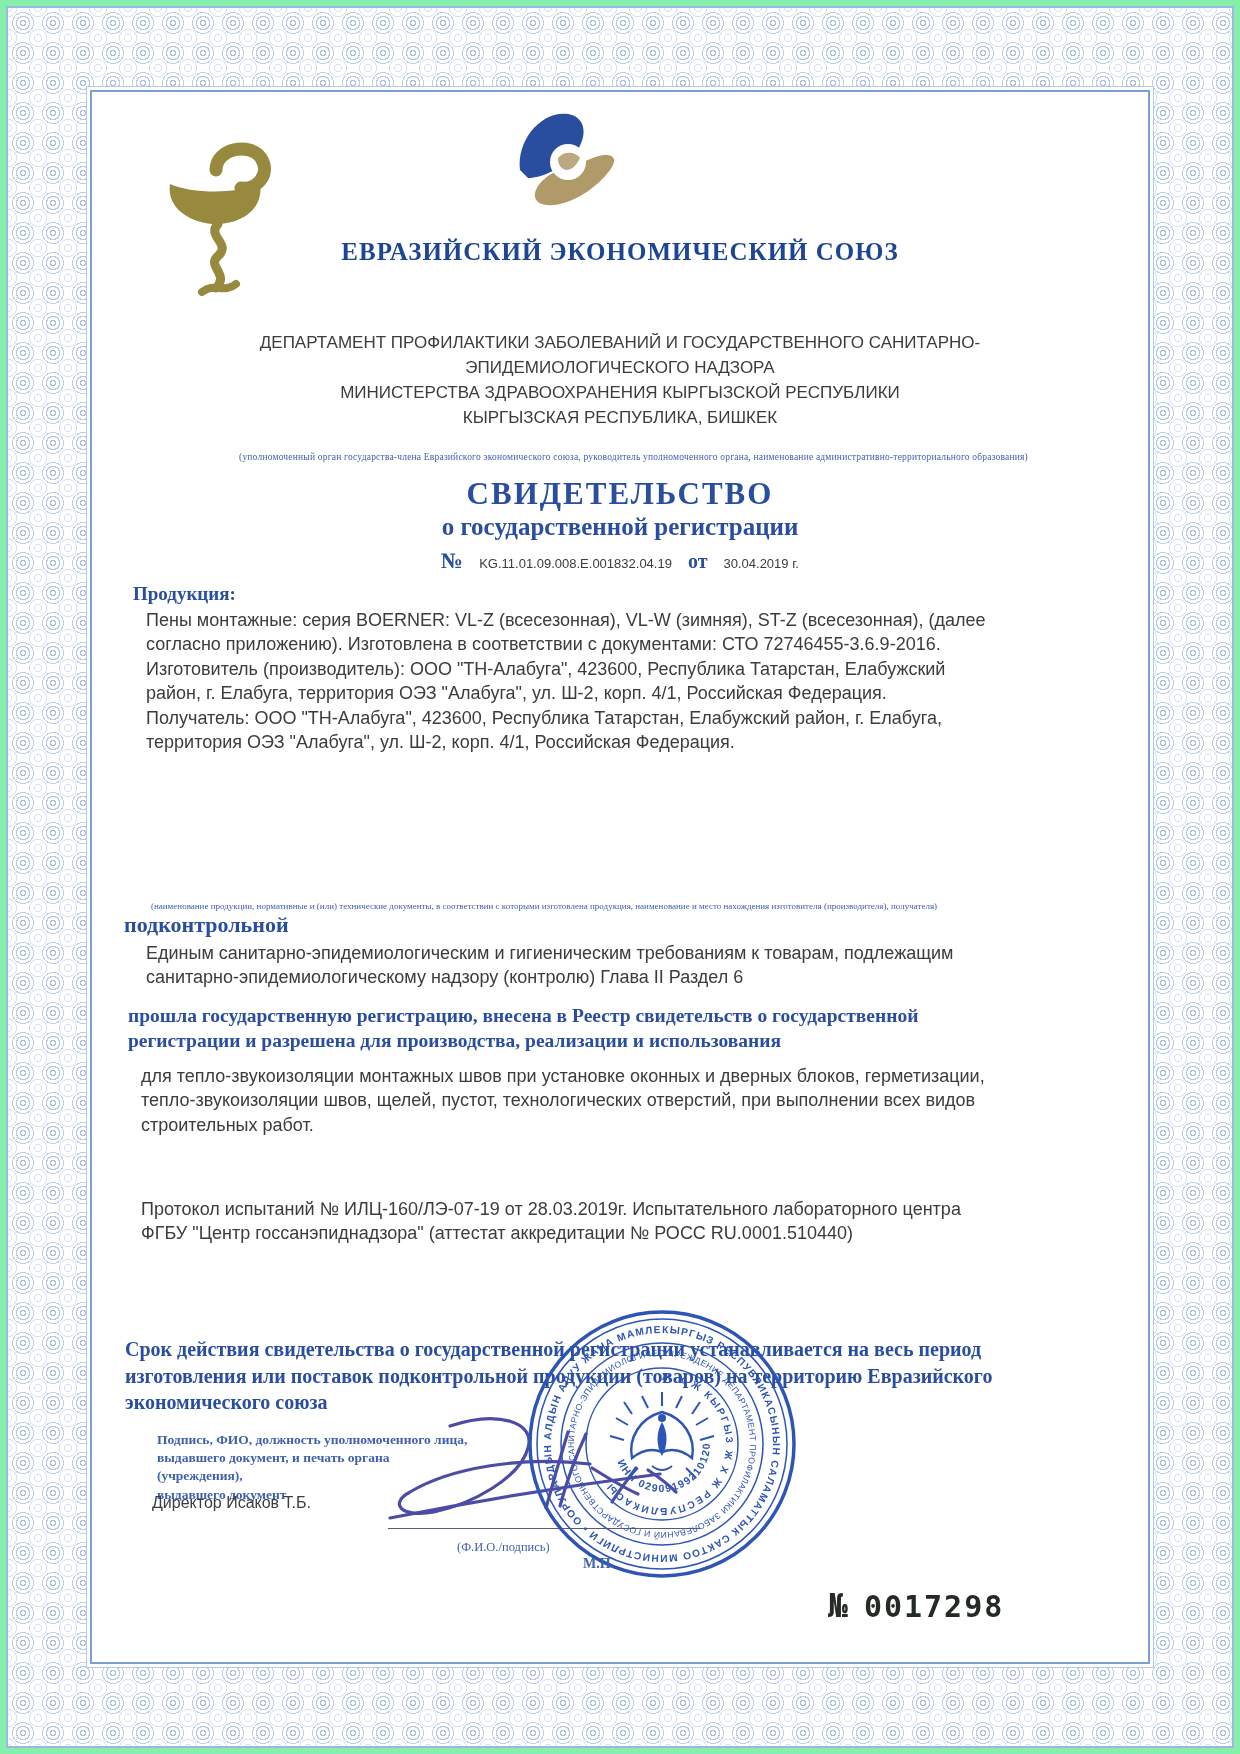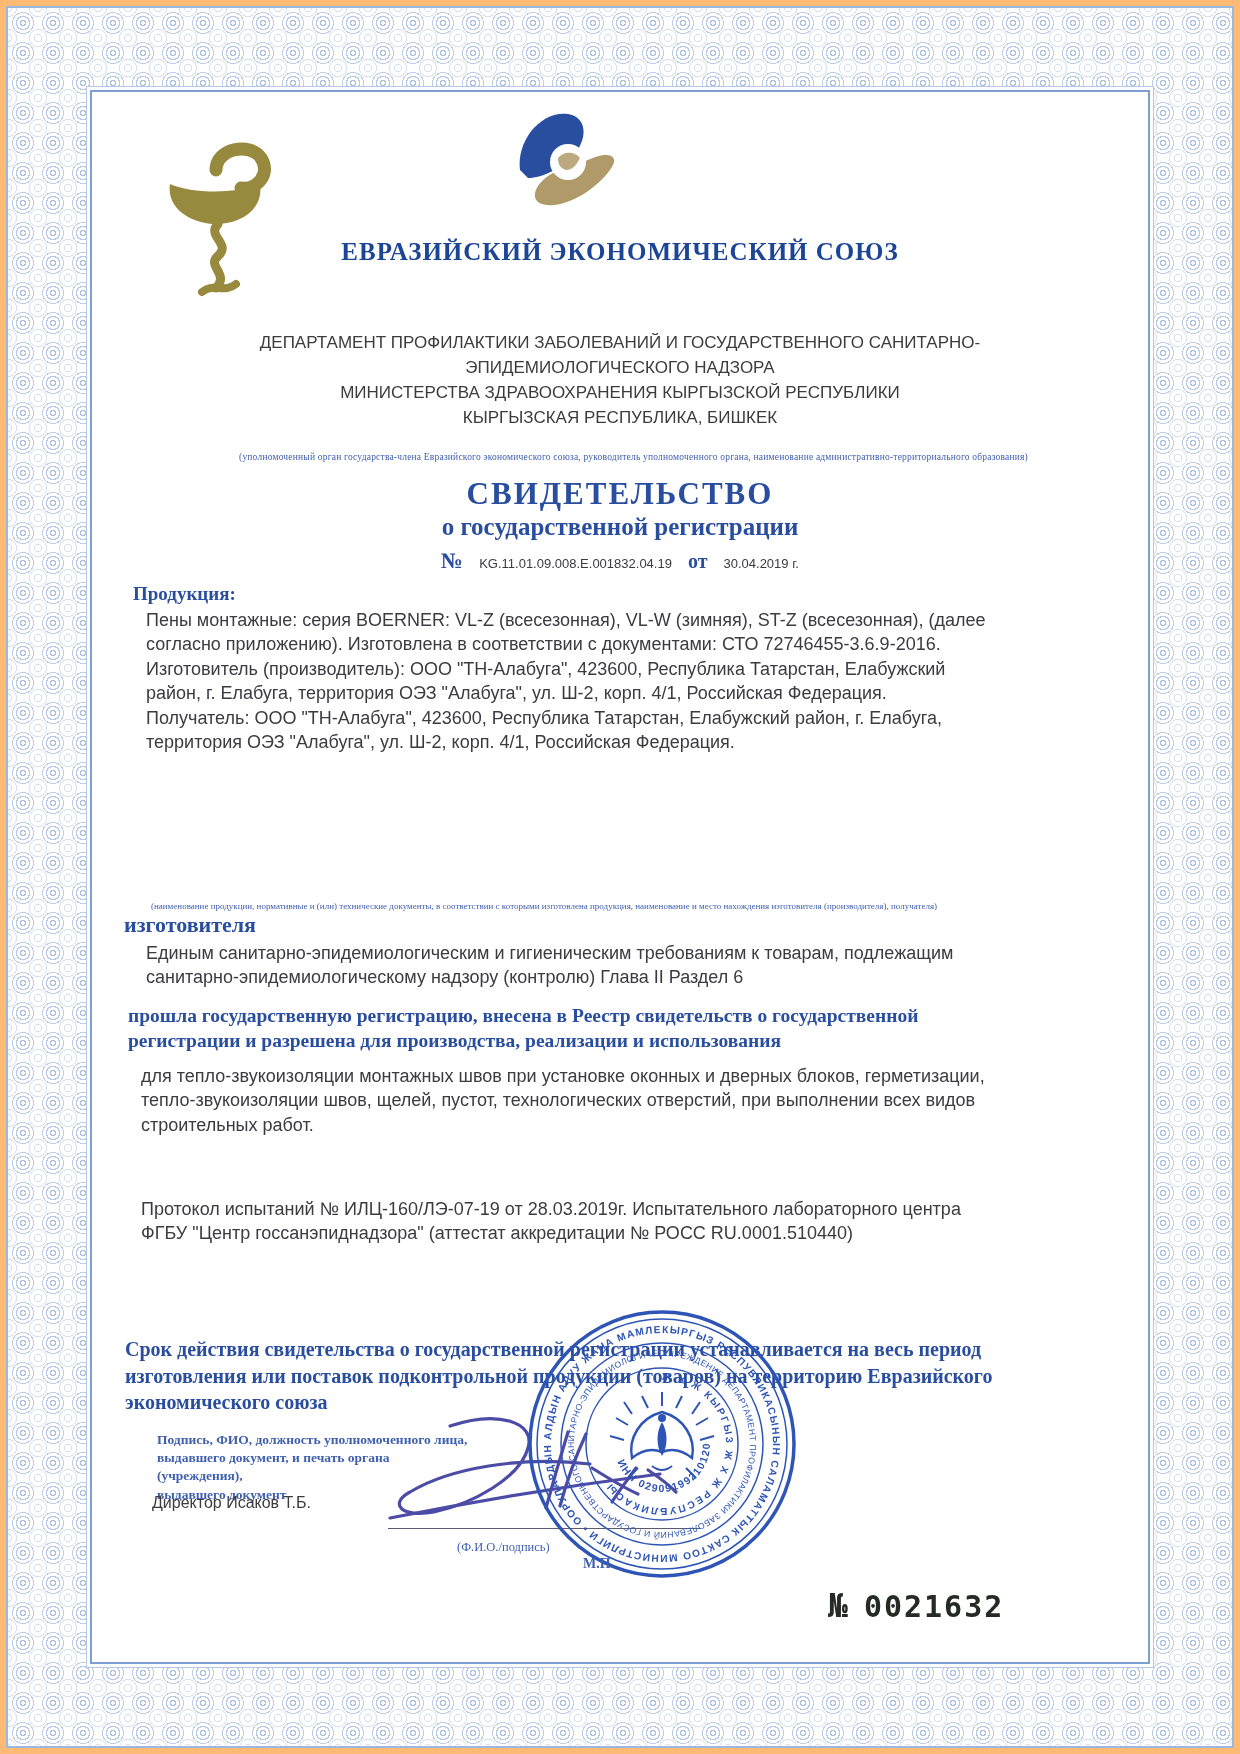--- a/index.html
+++ b/index.html
@@ -1,19 +1,19 @@
 <!DOCTYPE html>
 <html><head>
 <meta charset="utf-8">
 <style>
   * { margin:0; padding:0; box-sizing:border-box; }
   body { background:#e8e8e8; font-family:"Liberation Sans", sans-serif; }
   .page {
     position:relative; width:1240px; height:1754px; margin:0 auto;
-    background:#fdba74; overflow:hidden;
+    background:#86efac; overflow:hidden;
   }
   
   .frame {
     position:absolute; inset:6px;
     background-color:#fff;
     background-image:
       radial-gradient(circle, rgba(125,158,210,0) 0 2px, rgba(125,158,210,.65) 2px 3.2px, rgba(125,158,210,0) 3.2px 6px, rgba(125,158,210,.55) 6px 7.2px, rgba(125,158,210,0) 7.2px 10px, rgba(125,158,210,.5) 10px 11px, rgba(125,158,210,0) 11px),
       radial-gradient(circle, rgba(150,178,220,0) 0 3px, rgba(150,178,220,.4) 3px 4px, rgba(150,178,220,0) 4px 8px, rgba(150,178,220,.4) 8px 9px, rgba(150,178,220,0) 9px);
     background-size: 30px 30px, 30px 30px;
     background-position: 0 0, 15px 15px;
@@ -92,21 +92,21 @@
     <span class="val">KG.11.01.09.008.E.001832.04.19</span>
     <span class="lbl" style="font-size:20px;">от</span>
     <span class="val">30.04.2019 г.</span>
   </div>
 
   <div class="abs blue-serif sec-label" style="left:133px; top:583px;">Продукция:</div>
   <div class="abs body-text" style="left:146px; top:608px; width:846px;">Пены монтажные: серия BOERNER: VL-Z (всесезонная), VL-W (зимняя), ST-Z (всесезонная), (далее согласно приложению). Изготовлена в соответствии с документами: СТО 72746455-3.6.9-2016. Изготовитель (производитель): ООО "ТН-Алабуга", 423600, Республика Татарстан, Елабужский район, г. Елабуга, территория ОЭЗ "Алабуга", ул. Ш-2, корп. 4/1, Российская Федерация.  Получатель: ООО "ТН-Алабуга", 423600, Республика Татарстан, Елабужский район, г. Елабуга, территория ОЭЗ "Алабуга", ул. Ш-2, корп. 4/1, Российская Федерация.</div>
 
   <div class="abs tiny-blue" style="left:124px; top:901px; width:884px; font-size:9px; white-space:nowrap; overflow:hidden;">(наименование продукции, нормативные и (или) технические документы, в соответствии с которыми изготовлена продукция, наименование и место нахождения изготовителя (производителя), получателя)</div>
 
-  <div class="abs blue-serif" style="left:124px; top:912px; font-size:22px;">изготовителя</div>
+  <div class="abs blue-serif" style="left:124px; top:912px; font-size:22px;">подконтрольной</div>
   <div class="abs body-text" style="left:146px; top:941px; width:862px;">Единым санитарно-эпидемиологическим и гигиеническим требованиям к товарам, подлежащим санитарно-эпидемиологическому надзору (контролю) Глава II Раздел 6</div>
 
   <div class="abs bold-blue-p" style="left:128px; top:1003px; width:886px;">прошла государственную регистрацию, внесена в Реестр свидетельств о государственной регистрации и разрешена для производства, реализации и использования</div>
   <div class="abs body-text" style="left:141px; top:1064px; width:866px;">для тепло-звукоизоляции монтажных швов при установке оконных и дверных блоков, герметизации, тепло-звукоизоляции швов, щелей, пустот, технологических отверстий, при выполнении всех видов строительных работ.</div>
 
   <div class="abs body-text" style="left:141px; top:1197px; width:866px;">Протокол испытаний № ИЛЦ-160/ЛЭ-07-19 от 28.03.2019г. Испытательного лабораторного центра ФГБУ "Центр госсанэпиднадзора" (аттестат аккредитации № РОСС RU.0001.510440)</div>
 
   <div class="abs bold-blue-p" style="left:125px; top:1336px; width:894px; font-size:20px; line-height:1.33;">Срок действия свидетельства о государственной регистрации устанавливается на весь период изготовления или поставок подконтрольной продукции (товаров) на территорию Евразийского экономического союза</div>
 
   <div class="abs tiny-blue sig-note pre" style="left:130px; top:1431px; width:340px;">Подпись, ФИО, должность уполномоченного лица,
@@ -165,15 +165,15 @@
       <path d="M138,116 c-6,10 -6,24 0,34 c6,-10 6,-24 0,-34 z" fill="#2e55b5" stroke="none"></path>
       <circle cx="138" cy="112" r="4" fill="#2e55b5" stroke="none"></circle>
       <path d="M128,160 q10,8 20,0" stroke-width="2"></path>
     </g>
   </svg>
 
   <div class="abs tiny-blue" style="left:556px; top:1556px; font-size:14px; font-weight:bold;">М.П.</div>
 
   <div class="abs" style="left:828px; top:1586px; display:flex; align-items:baseline; gap:14px;">
     <span class="serial" style="font-size:33px;">№</span>
-    <span class="serial">0021632</span>
+    <span class="serial">0017298</span>
   </div>
 </div>
 
 </body></html>

